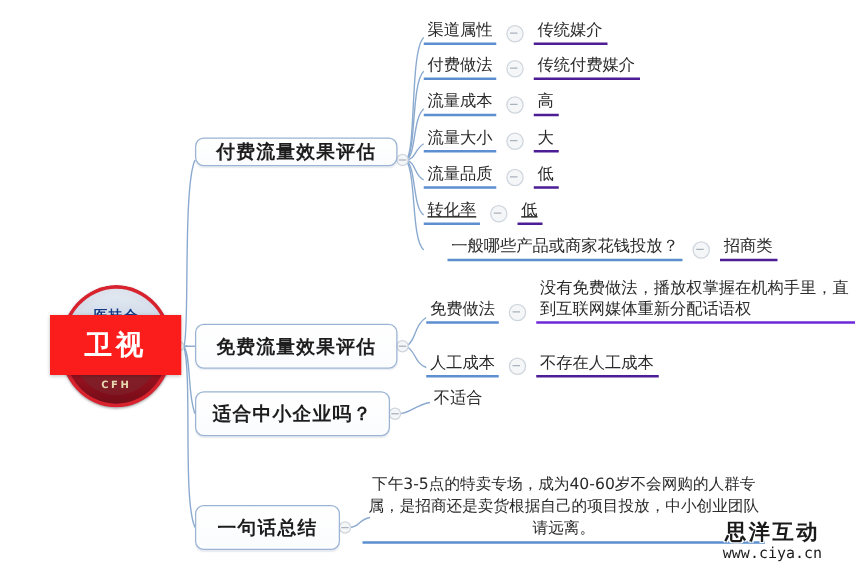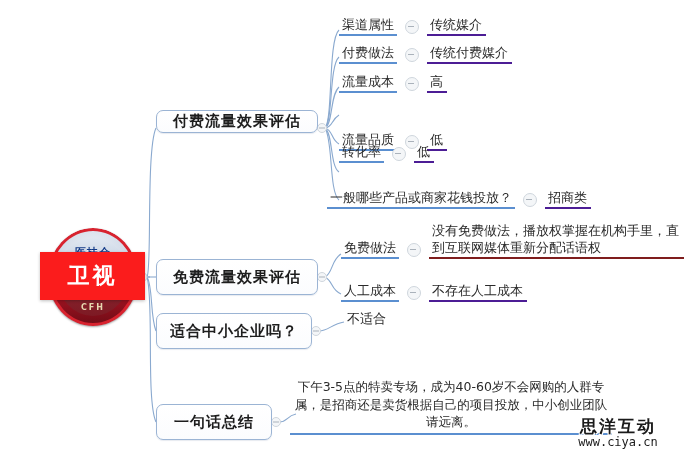--- a/index.html
+++ b/index.html
@@ -93,21 +93,21 @@
     content:"";position:absolute;left:2px;top:5px;width:6px;height:1px;background:#aab2bb;
   }
   .leaf .lf-value{
     font-size:13px;color:#2a2a2a;
     border-bottom:2px solid #4c1d95;
     padding:0 4px 1px 3px;
     line-height:16px;
   }
   .leaf .lf-value.multiline{
     white-space:normal;line-height:17px;
-    border-bottom:2px solid #7f1d1d;
+    border-bottom:2px solid #6d28d9;
   }
 
   
   .summary-text{
     position:absolute;
     font-size:12.5px;color:#2a2a2a;line-height:17.5px;
     width:322px;
     border-bottom:2px solid #5b8fd0;
     padding-bottom:2px;
   }
@@ -209,34 +209,39 @@
     <span class="lf-icon"></span>
     <span class="lf-value">传统付费媒介</span>
   </div>
 
   <div class="leaf" style="left:339px;top:74px;">
     <span class="lf-label">流量成本</span>
     <span class="lf-icon"></span>
     <span class="lf-value">高</span>
   </div>
 
+  <div class="leaf" style="left:339px;top:103px;">
+    <span class="lf-label">流量大小</span>
+    <span class="lf-icon"></span>
+    <span class="lf-value">大</span>
+  </div>
 
   <div class="leaf" style="left:339px;top:132px;">
     <span class="lf-label">流量品质</span>
     <span class="lf-icon"></span>
     <span class="lf-value">低</span>
   </div>
 
-  <div class="leaf" style="left:339px;top:144px;">
+  <div class="leaf" style="left:339px;top:161px;text-decoration:underline;">
     <span class="lf-label">转化率</span>
     <span class="lf-icon"></span>
     <span class="lf-value">低</span>
   </div>
 
-  <div class="leaf" style="left:327px;top:190px;text-align:center;">
+  <div class="leaf" style="left:358px;top:190px;text-align:center;">
     <span class="lf-label">一般哪些产品或商家花钱投放？</span>
     <span class="lf-icon"></span>
     <span class="lf-value">招商类</span>
   </div>
 
   <div class="branch" style="left:156px;top:259px;width:162px;height:36px;">
     <span>免费流量效果评估</span>
   </div>
 
   <div class="leaf" style="left:341px;top:240px;">

